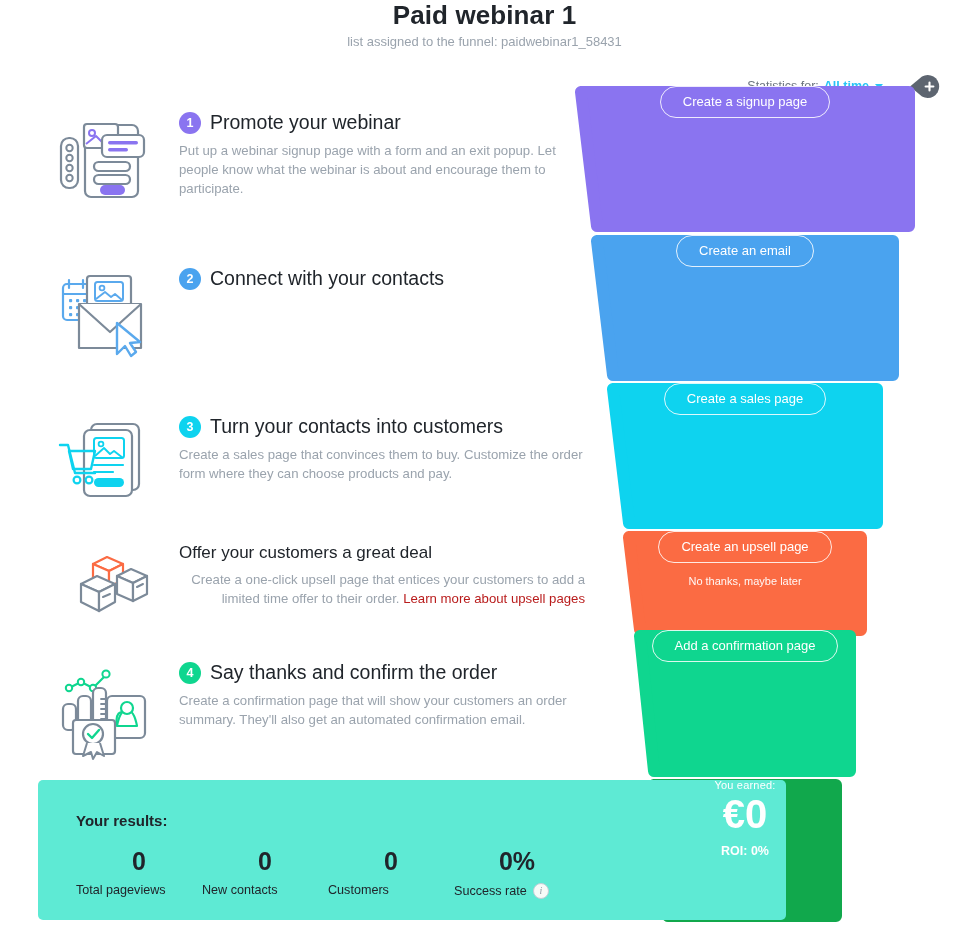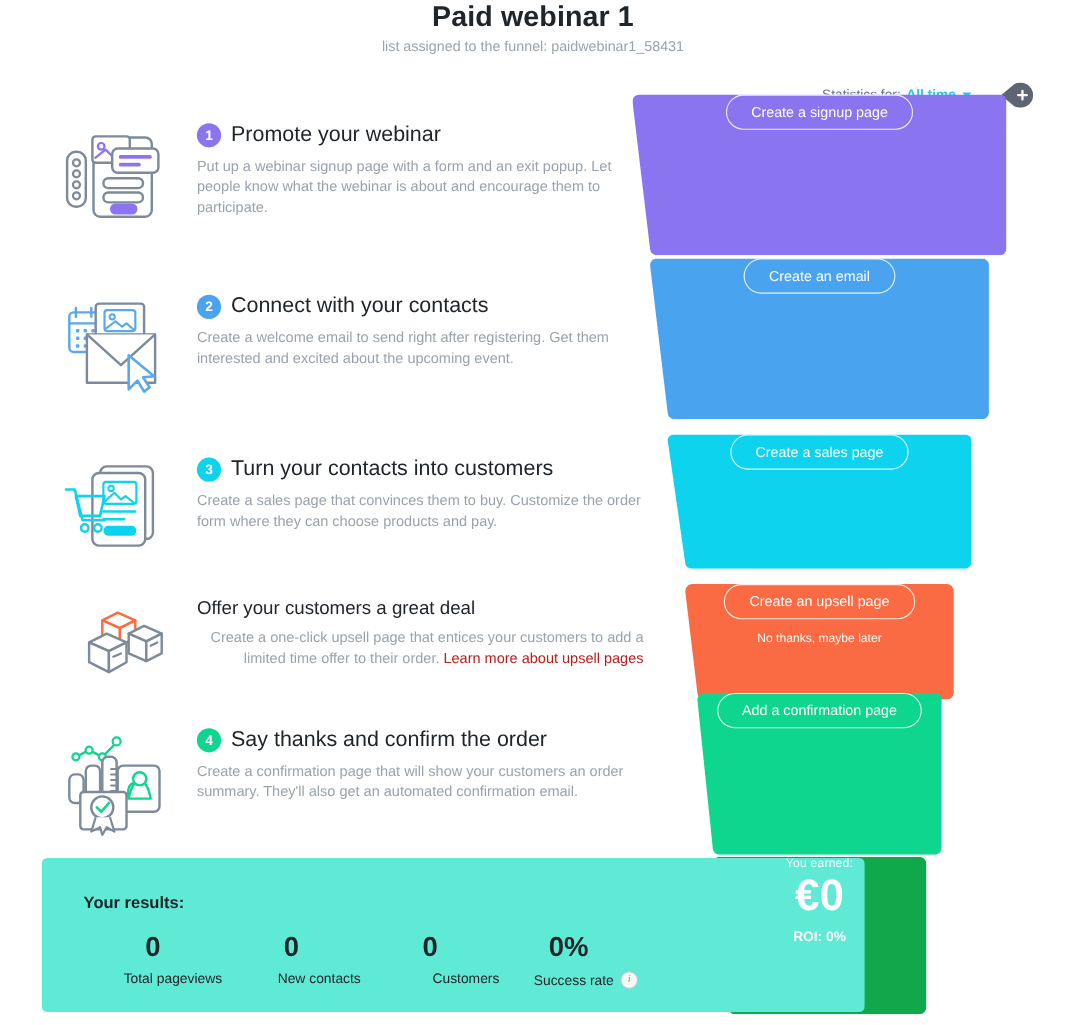--- a/index.html
+++ b/index.html
@@ -180,21 +180,21 @@
     font-weight: bold;
     color: #20252b;
     line-height: 1.1;
   }
   .stat-label {
     margin-top: 7px;
     font-size: 12.6px;
     color: #20252b;
     display: flex;
     align-items: center;
-    justify-content: flex-end;
+    justify-content: flex-start;
     gap: 6px;
   }
   .info-icon {
     width: 16px; height: 16px;
     border-radius: 50%;
     border: 1px solid #c3cdd6;
     background: #f6fbf8;
     color: #8f9aa5;
     font-size: 10px;
     font-style: italic;
@@ -282,21 +282,20 @@
           <path d="M24 34 H86 V78 H24 Z" fill="#fff" stroke="#7c8a99" stroke-width="2.2" stroke-linejoin="round"></path>
           <path d="M24 34 L55 62 L86 34" fill="#fff" stroke="#7c8a99" stroke-width="2.2" stroke-linejoin="round"></path>
           <path d="M62 53 L62 84 L70 76 L76 86 L81 82 L75 73 L85 72 Z" fill="#fff" stroke="#5aa9ed" stroke-width="2.4" stroke-linejoin="round"></path>
         </svg>
       </div>
       <div class="step-body">
         <div class="step-head">
           <div class="step-num" style="background:#4aa3ef;">2</div>
           <div class="step-title">Connect with your contacts</div>
         </div>
-        <div class="step-desc wide">Create a welcome email to send right after registering. Get them interested and excited about the upcoming event.</div>
       </div>
     </div>
 
     <div class="step" style="top:416px;">
       <div class="step-illu">
         <svg viewBox="0 0 100 88" width="100" height="88">
           <rect x="36" y="6" width="48" height="66" rx="6" fill="#fff" stroke="#7c8a99" stroke-width="2.2"></rect>
           <rect x="29" y="12" width="48" height="66" rx="6" fill="#fff" stroke="#7c8a99" stroke-width="2.2"></rect>
           <rect x="39" y="20" width="30" height="20" rx="2.5" fill="#fff" stroke="#0ed3ef" stroke-width="2"></rect>
           <circle cx="46" cy="26" r="2.4" fill="none" stroke="#0ed3ef" stroke-width="1.8"></circle>
@@ -388,21 +387,21 @@
 
     <div class="seg" style="top:235px; height:146px;">
       <svg viewBox="0 0 340 146" preserveAspectRatio="none">
         <path d="M22 6 H318 V140 H38 Z" fill="#4aa3ef" stroke="#4aa3ef" stroke-width="12" stroke-linejoin="round"></path>
       </svg>
       <div class="seg-inner">
         <button class="ghost-btn">Create an email</button>
       </div>
     </div>
 
-    <div class="seg" style="top:383px; height:122px;margin-top:12px;">
+    <div class="seg" style="top:383px; height:146px;">
       <svg viewBox="0 0 340 146" preserveAspectRatio="none">
         <path d="M38 6 H302 V140 H54 Z" fill="#0ed3ef" stroke="#0ed3ef" stroke-width="12" stroke-linejoin="round"></path>
       </svg>
       <div class="seg-inner">
         <button class="ghost-btn">Create a sales page</button>
       </div>
     </div>
 
     <div class="seg" style="top:531px; height:105px;">
       <svg viewBox="0 0 340 97" preserveAspectRatio="none">

